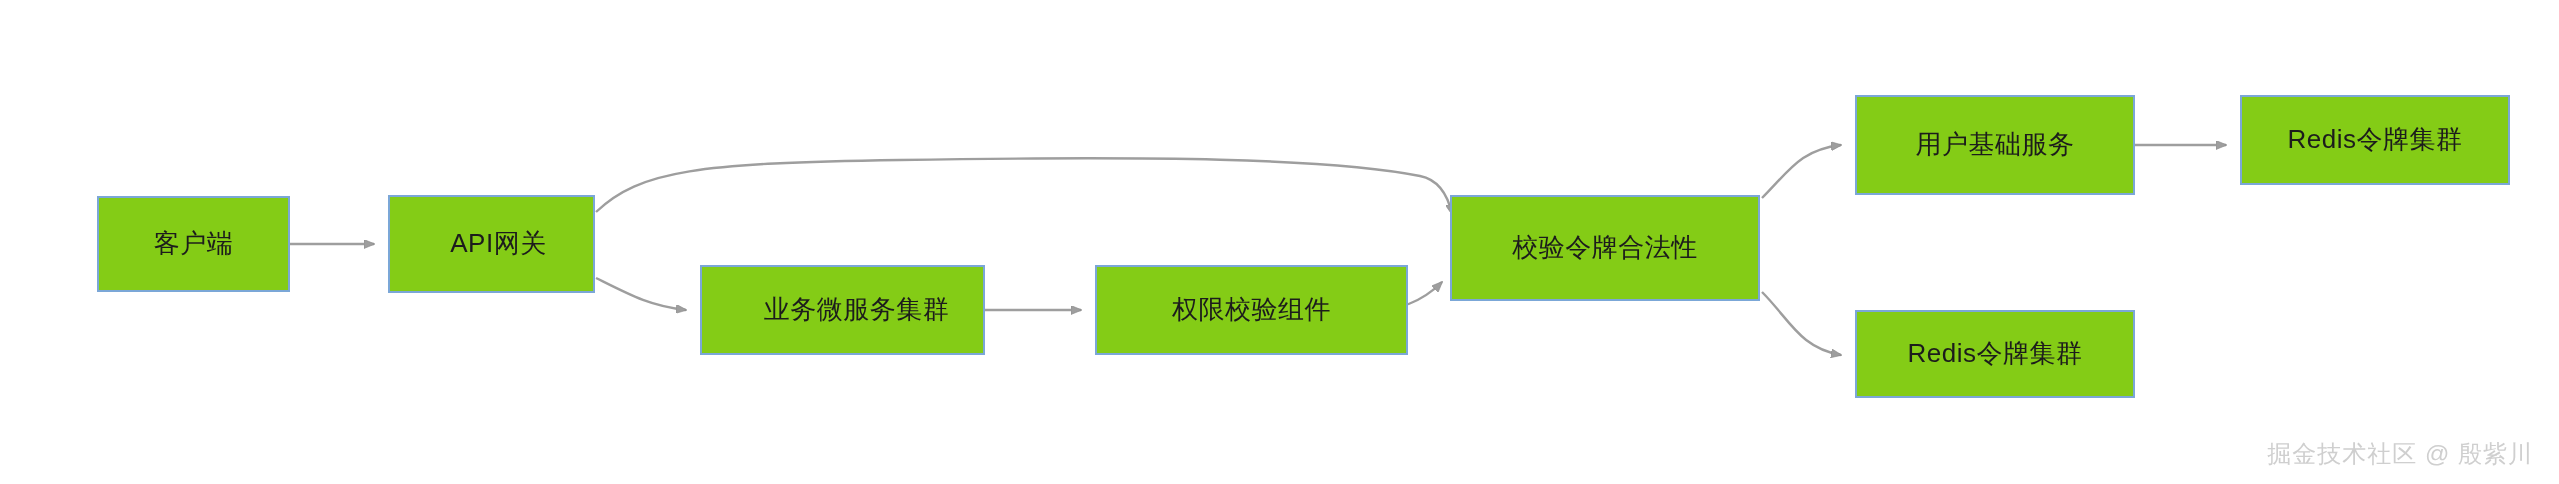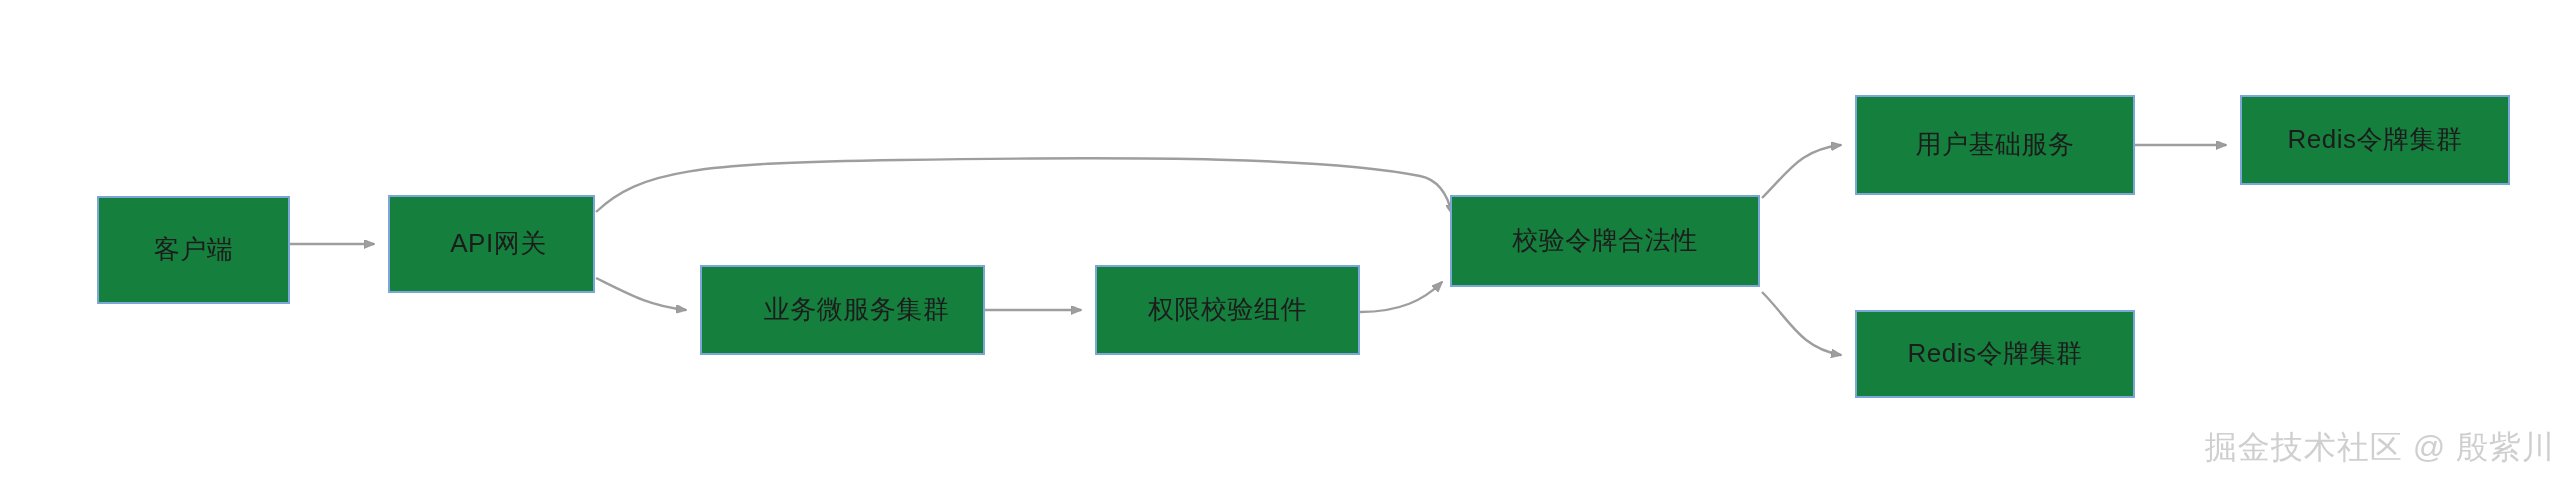--- a/index.html
+++ b/index.html
@@ -22,41 +22,41 @@
     position: absolute;
     left: 0;
     top: 0;
     width: 2559px;
     height: 484px;
     pointer-events: none;
   }
   .node {
     position: absolute;
     box-sizing: border-box;
-    background: #15803d;
+    background: #84cc16;
     border: 2px solid #7ba7d7;
     display: flex;
     align-items: center;
     justify-content: center;
     color: #1c1c1c;
     font-size: 26px;
     line-height: 1.2;
     letter-spacing: 0.5px;
     text-align: left;
     white-space: nowrap;
     z-index: 2;
   }
   .node-label {
     display: block;
   }
   .watermark {
     position: absolute;
-    right: 4px;
+    right: 26px;
     bottom: 14px;
-    font-size: 32px;
+    font-size: 24px;
     color: #cfcfcf;
     letter-spacing: 1px;
     white-space: nowrap;
     z-index: 3;
     text-shadow: 0 1px 0 #ffffff;
   }
 </style>
 </head>
 <body>
 
@@ -79,37 +79,37 @@
 
     <path d="M 1360,312 C 1400,312 1424,300 1442,282" fill="none" stroke="#9e9e9e" stroke-width="2.4" marker-end="url(#arrowhead)"></path>
 
     <path d="M 1762,198 C 1790,170 1800,150 1841,145" fill="none" stroke="#9e9e9e" stroke-width="2.4" marker-end="url(#arrowhead)"></path>
 
     <path d="M 1762,292 C 1790,320 1800,348 1841,355" fill="none" stroke="#9e9e9e" stroke-width="2.4" marker-end="url(#arrowhead)"></path>
 
     <path d="M 2135,145 L 2226,145" fill="none" stroke="#9e9e9e" stroke-width="2.4" marker-end="url(#arrowhead)"></path>
   </svg>
 
-  <div class="node" style="left:97px; top:196px; width:193px; height:108px;">
+  <div class="node" style="left:97px; top:196px; width:193px; height:96px;">
     <span class="node-label">客户端</span>
   </div>
 
   <div class="node" style="left:388px; top:195px; width:207px; height:98px;padding-left:14px;">
     <span class="node-label">API网关</span>
   </div>
 
   <div class="node" style="left:700px; top:265px; width:285px; height:90px;padding-left:28px;">
     <span class="node-label">业务微服务集群</span>
   </div>
 
-  <div class="node" style="left:1095px; top:265px; width:265px; height:90px;">
+  <div class="node" style="left:1095px; top:265px; width:313px; height:90px;">
     <span class="node-label">权限校验组件</span>
   </div>
 
-  <div class="node" style="left:1450px; top:195px; width:310px; height:92px;">
+  <div class="node" style="left:1450px; top:195px; width:310px; height:106px;">
     <span class="node-label">校验令牌合法性</span>
   </div>
 
   <div class="node" style="left:1855px; top:95px; width:280px; height:100px;">
     <span class="node-label">用户基础服务</span>
   </div>
 
   <div class="node" style="left:2240px; top:95px; width:270px; height:90px;">
     <span class="node-label">Redis令牌集群</span>
   </div>

